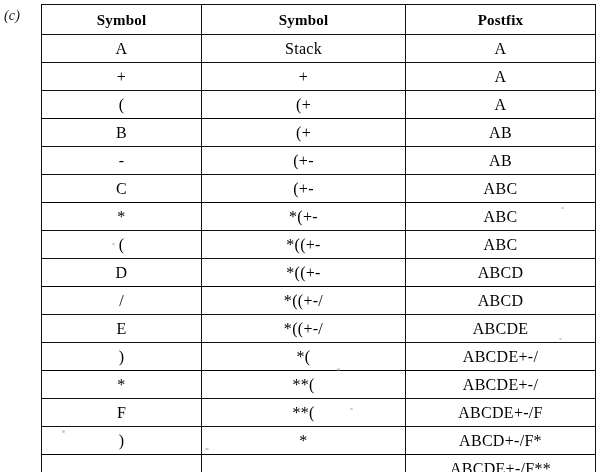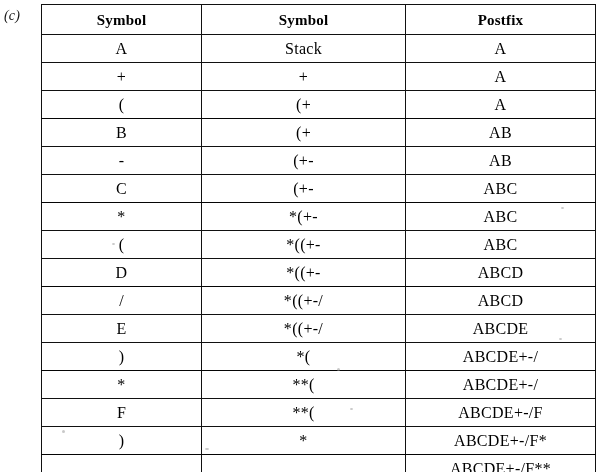--- a/index.html
+++ b/index.html
@@ -190,21 +190,21 @@
           <td>ABCDE+-/</td>
         </tr>
         <tr>
           <td>F</td>
           <td>**(</td>
           <td>ABCDE+-/F</td>
         </tr>
         <tr>
           <td>)</td>
           <td>*</td>
-          <td>ABCDE+-/F*</td>
+          <td>ABCD+-/F*</td>
         </tr>
         <tr>
           <td></td>
           <td></td>
           <td>ABCDE+-/F**</td>
         </tr>
       </tbody>
   </table>
 </div>
 

